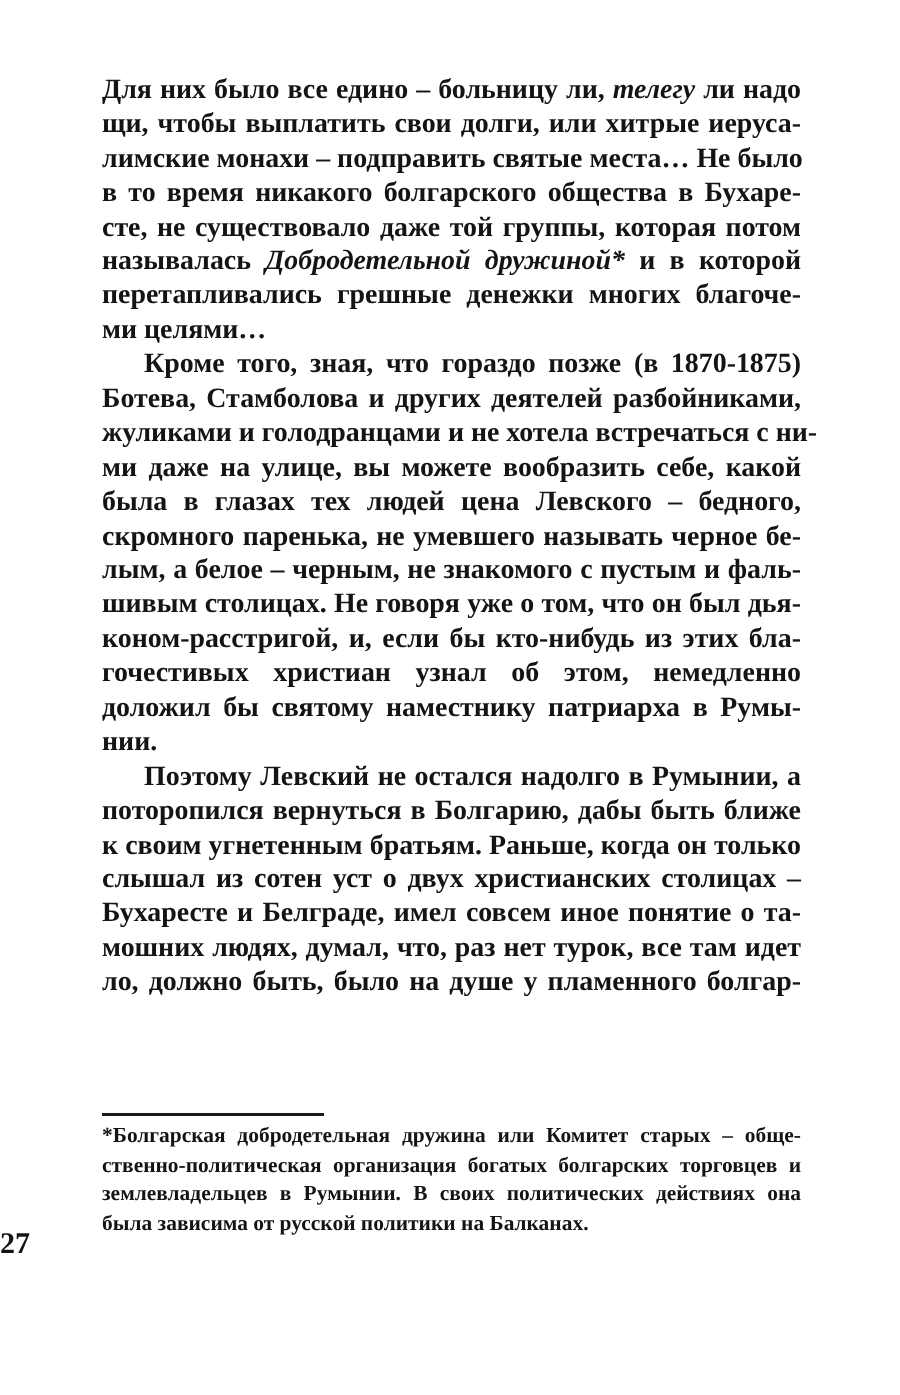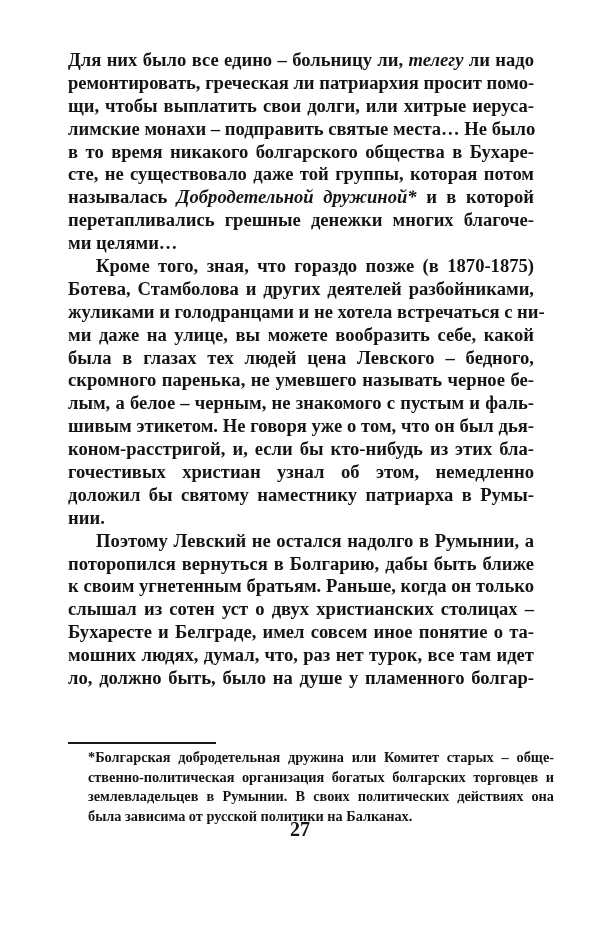--- a/index.html
+++ b/index.html
@@ -16,55 +16,54 @@
   }
   .line.last { text-align-last: left; }
   .line.indent { text-indent: 28px; }
   .it { font-style: italic; font-weight: bold; }
   .rule {
     position: absolute; left: 68px; top: 742px; width: 148px; height: 2px; background: #1a1a1a;
   }
   .footnote {
     position: absolute; left: 68px; top: 748px; width: 466px;
     font-family: "Liberation Serif", "DejaVu Serif", serif;
-    font-weight: bold; font-size: 14.3px; color: #141414; margin-left: 20px;
+    font-weight: bold; font-size: 14.3px; color: #141414;
   }
   .fline {
     height: 19.5px; line-height: 19.5px; white-space: nowrap;
     text-align: justify; text-align-last: justify;
   }
   .fline.last { text-align-last: left; }
   .page-number {
-    position: absolute; left: 0; width: 600px; top: 818px; text-align: center;
+    position: absolute; left: 0; width: 600px; top: 818px; 
     font-family: "Liberation Serif", "DejaVu Serif", serif;
     font-weight: bold; font-size: 20px; color: #141414;
   }
 </style>
 </head>
 <body>
 
 <div class="page">
   <div class="body-text">
     <div class="line"><span>Для них было все едино – больницу ли, </span><span class="it">телегу</span><span> ли надо</span></div>
-    <div class="line">ремонтировать, греческая ли патриархия просит помо-</div>
     <div class="line">щи, чтобы выплатить свои долги, или хитрые иеруса-</div>
     <div class="line">лимские монахи – подправить святые места… Не было</div>
     <div class="line">в то время никакого болгарского общества в Бухаре-</div>
     <div class="line">сте, не существовало даже той группы, которая потом</div>
     <div class="line"><span>называлась </span><span class="it">Добродетельной дружиной*</span><span> и в которой</span></div>
     <div class="line">перетапливались грешные денежки многих благоче-</div>
     <div class="line last">ми целями…</div>
     <div class="line indent">Кроме того, зная, что гораздо позже (в 1870-1875)</div>
     <div class="line">Ботева, Стамболова и других деятелей разбойниками,</div>
     <div class="line">жуликами и голодранцами и не хотела встречаться с ни-</div>
     <div class="line">ми даже на улице, вы можете вообразить себе, какой</div>
     <div class="line">была в глазах тех людей цена Левского – бедного,</div>
     <div class="line">скромного паренька, не умевшего называть черное бе-</div>
     <div class="line">лым, а белое – черным, не знакомого с пустым и фаль-</div>
-    <div class="line">шивым этикетом. Не говоря уже о том, что он был дья-</div>
+    <div class="line">шивым столицах. Не говоря уже о том, что он был дья-</div>
     <div class="line">коном-расстригой, и, если бы кто-нибудь из этих бла-</div>
     <div class="line">гочестивых христиан узнал об этом, немедленно</div>
     <div class="line">доложил бы святому наместнику патриарха в Румы-</div>
     <div class="line last">нии.</div>
     <div class="line indent">Поэтому Левский не остался надолго в Румынии, а</div>
     <div class="line">поторопился вернуться в Болгарию, дабы быть ближе</div>
     <div class="line">к своим угнетенным братьям. Раньше, когда он только</div>
     <div class="line">слышал из сотен уст о двух христианских столицах –</div>
     <div class="line">Бухаресте и Белграде, имел совсем иное понятие о та-</div>
     <div class="line">мошних людях, думал, что, раз нет турок, все там идет</div>

